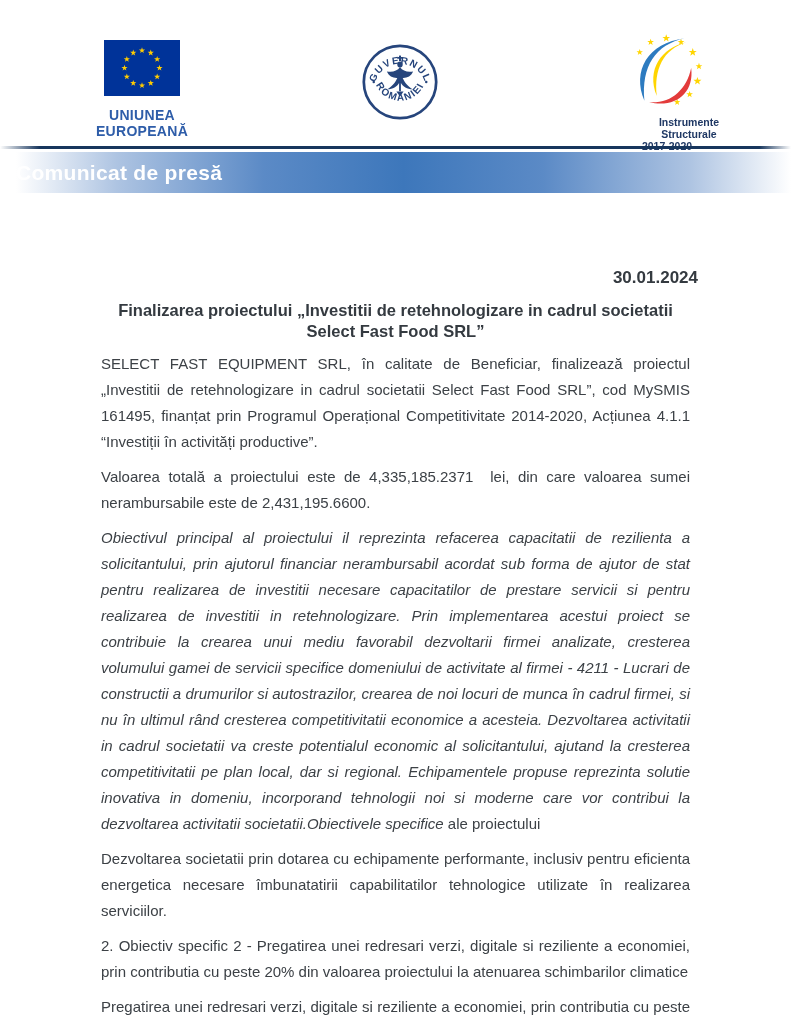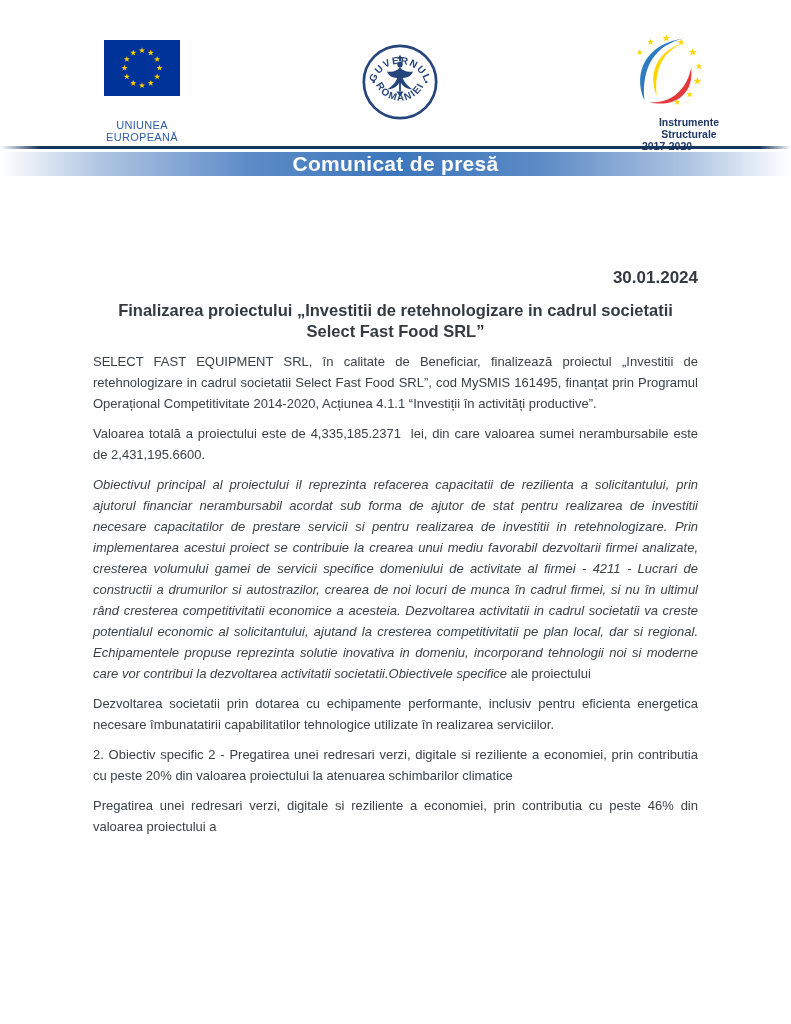--- a/index.html
+++ b/index.html
@@ -7,45 +7,45 @@
   .page {
     position:relative; width:791px; height:1024px; background:#ffffff;
     overflow:hidden; margin:0 auto;
     font-family:"Liberation Sans","DejaVu Sans",sans-serif;
     color:#3c4146;
   }
 
   
   .logo-block { position:absolute; text-align:center; }
   .eu-logo    { left:86px;  top:40px; width:112px; }
-  .eu-label   { margin-top:19px; font-size:11px; font-weight:normal; letter-spacing:.3px; color:#2e5da9; }
+  .eu-label   { margin-top:7px; font-size:14px; font-weight:bold; letter-spacing:.3px; color:#2e5da9; }
   .gov-logo   { left:362px; top:44px; width:76px; }
   .is-logo    { left:604px; top:32px; width:126px; }
   .is-label-1 { margin-top:2px; font-size:10.5px; font-weight:bold; color:#1f3864; line-height:12px;margin-left:44px; }
   .is-label-2 { font-size:10.5px; font-weight:bold; color:#1f3864; line-height:12px; }
 
   
   .banner-rule {
     position:absolute; left:0; right:0; top:146px; height:2.5px;
     background:linear-gradient(90deg, rgba(23,54,93,0) 0%, #17365d 5%, #17365d 96%, rgba(23,54,93,0) 100%);
   }
   .banner {
-    position:absolute; left:0; right:0; top:152px; height:24px;
+    position:absolute; left:16px; right:0; top:152px; height:41px;
     background:linear-gradient(90deg,#ffffff 0%, #aec4e2 13%, #5b8ac6 32%, #3d77bb 50%, #5b8ac6 68%, #aec4e2 87%, #ffffff 100%);
-    display:flex; align-items:center; justify-content:center;
+    display:flex; align-items:center; justify-content:flex-start;
   }
   .banner-title {
     color:#ffffff; font-size:21px; font-weight:bold; letter-spacing:.3px;
   }
 
   
   .doc { position:absolute; left:93px; right:93px; top:268px; }
   .doc-date  { text-align:right; font-size:17px; font-weight:bold; color:#343a40; margin-bottom:12px; }
   .doc-title { text-align:center; font-size:16.5px; font-weight:bold; line-height:21px; color:#343a40; margin-bottom:4px; }
-  .para { font-size:13px; line-height:21px; text-align:justify; margin:9px 0; }
+  .para { font-size:15px; line-height:26px; text-align:justify; margin:9px 8px; }
   .para.italic { font-style:italic; }
   .plain { font-style:normal; }
 </style>
 </head>
 <body>
 
 <div class="page">
 
   <div class="logo-block eu-logo">
     <svg width="76" height="56" viewBox="0 0 76 56">

